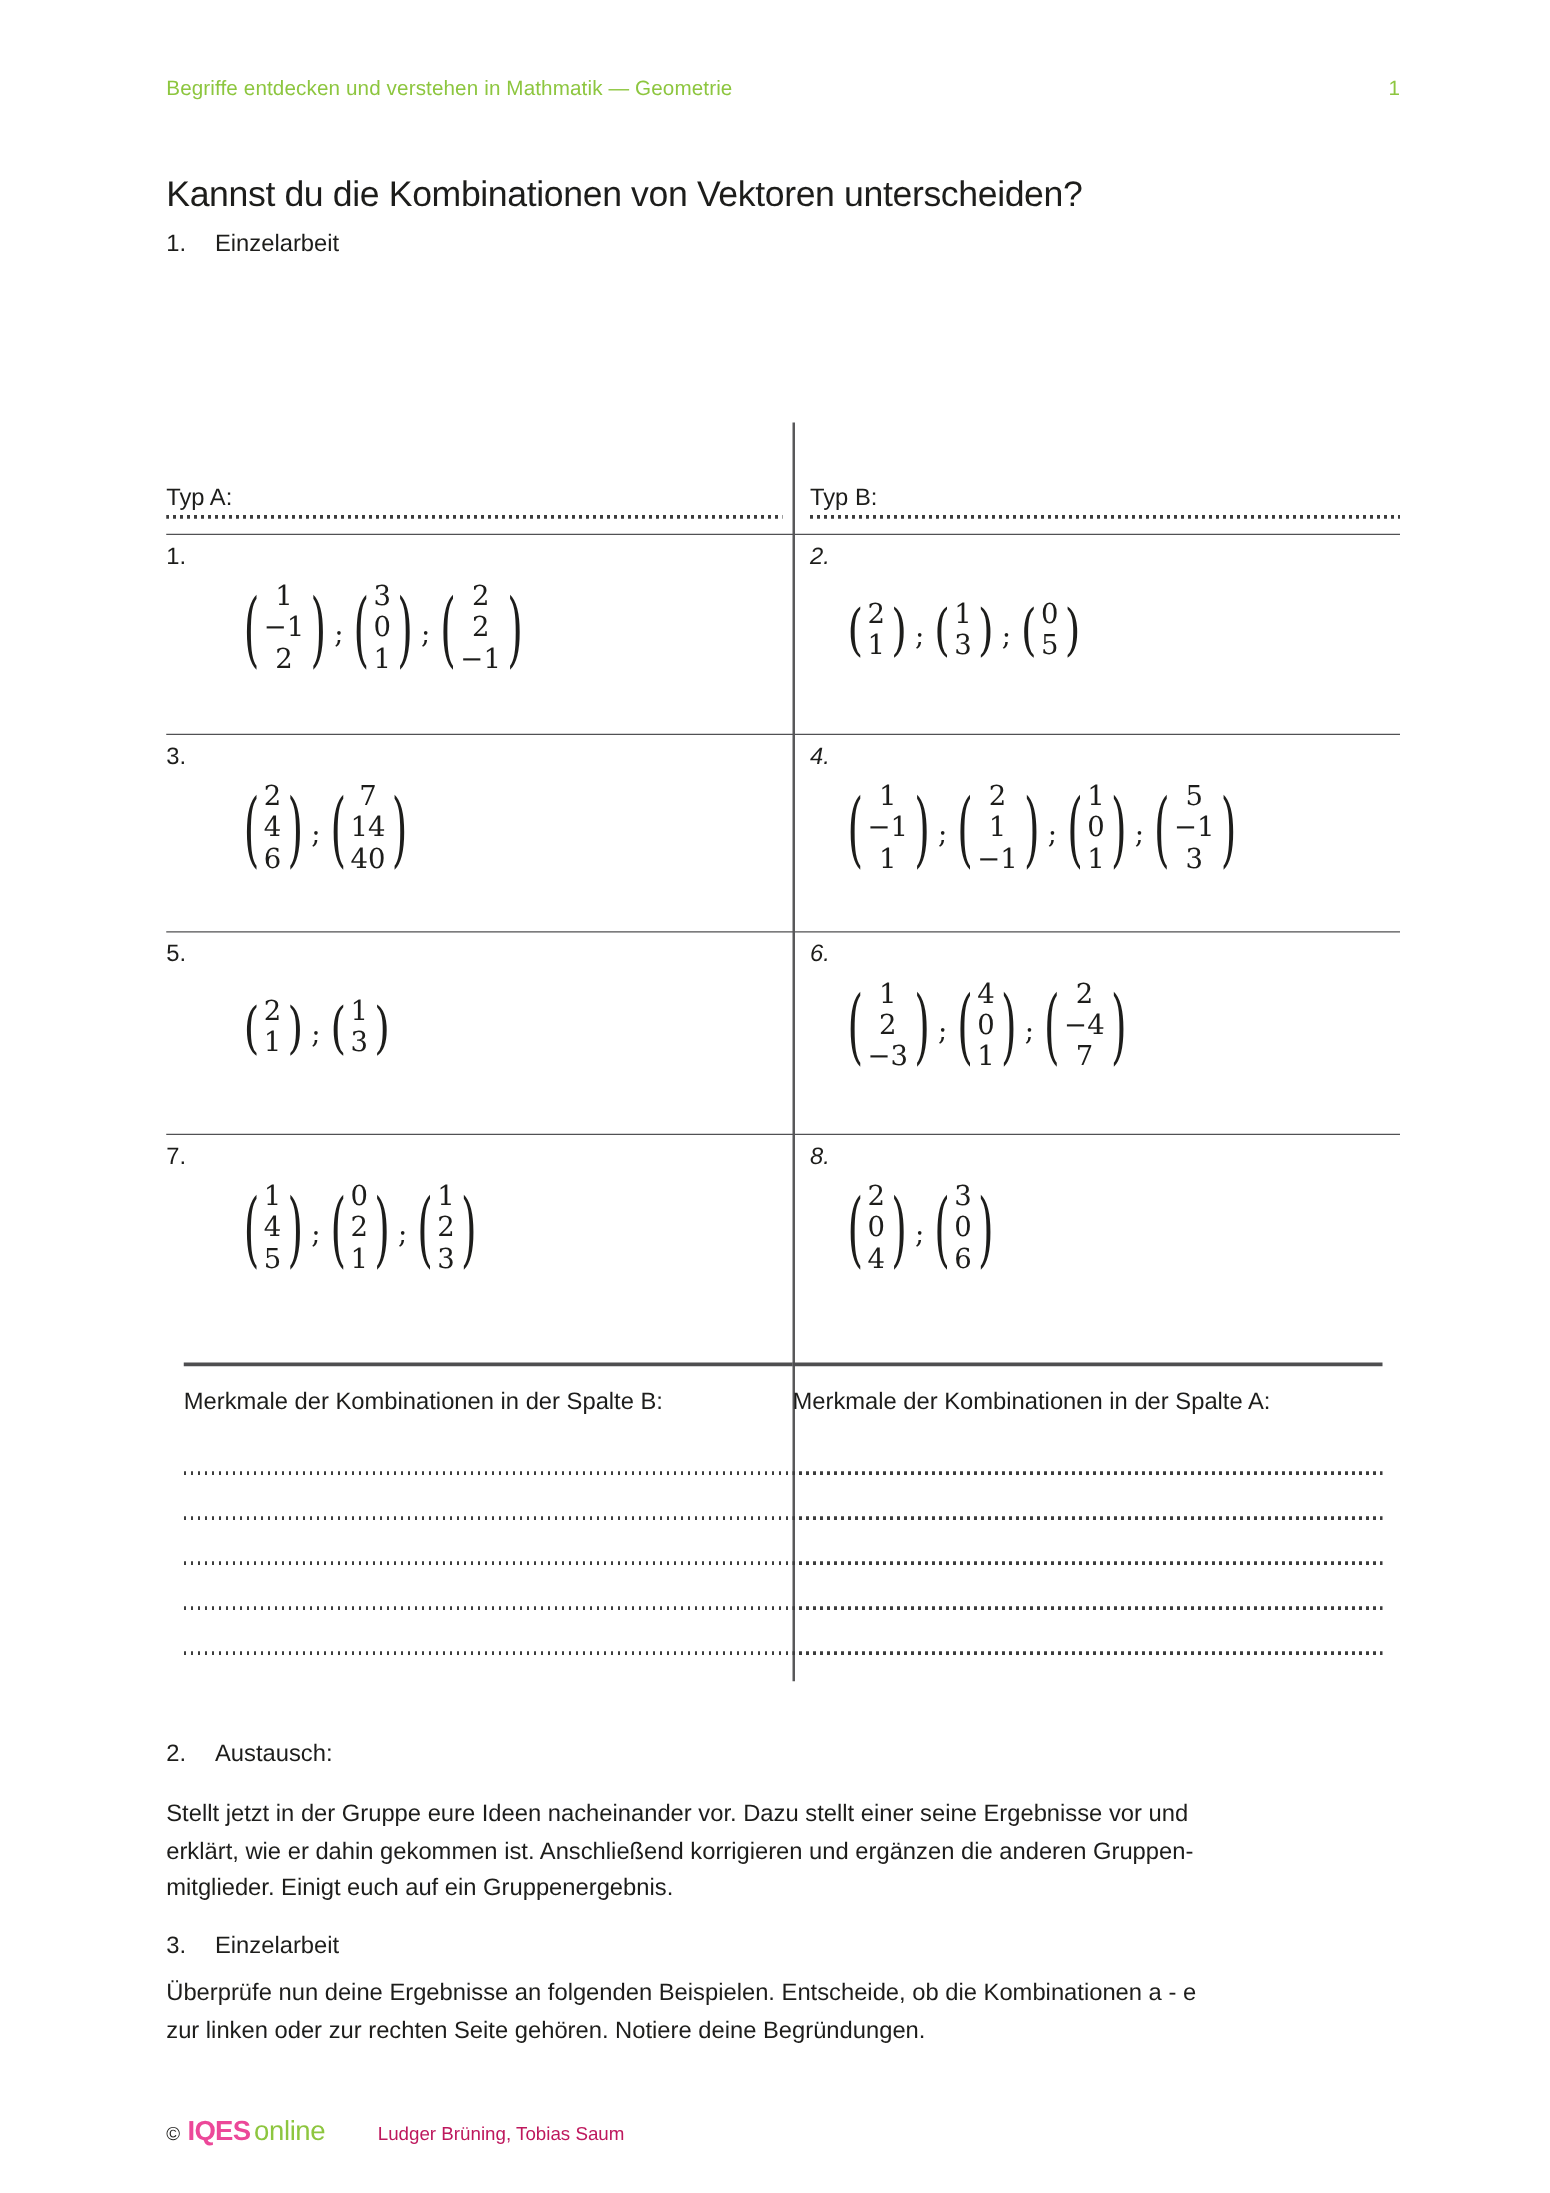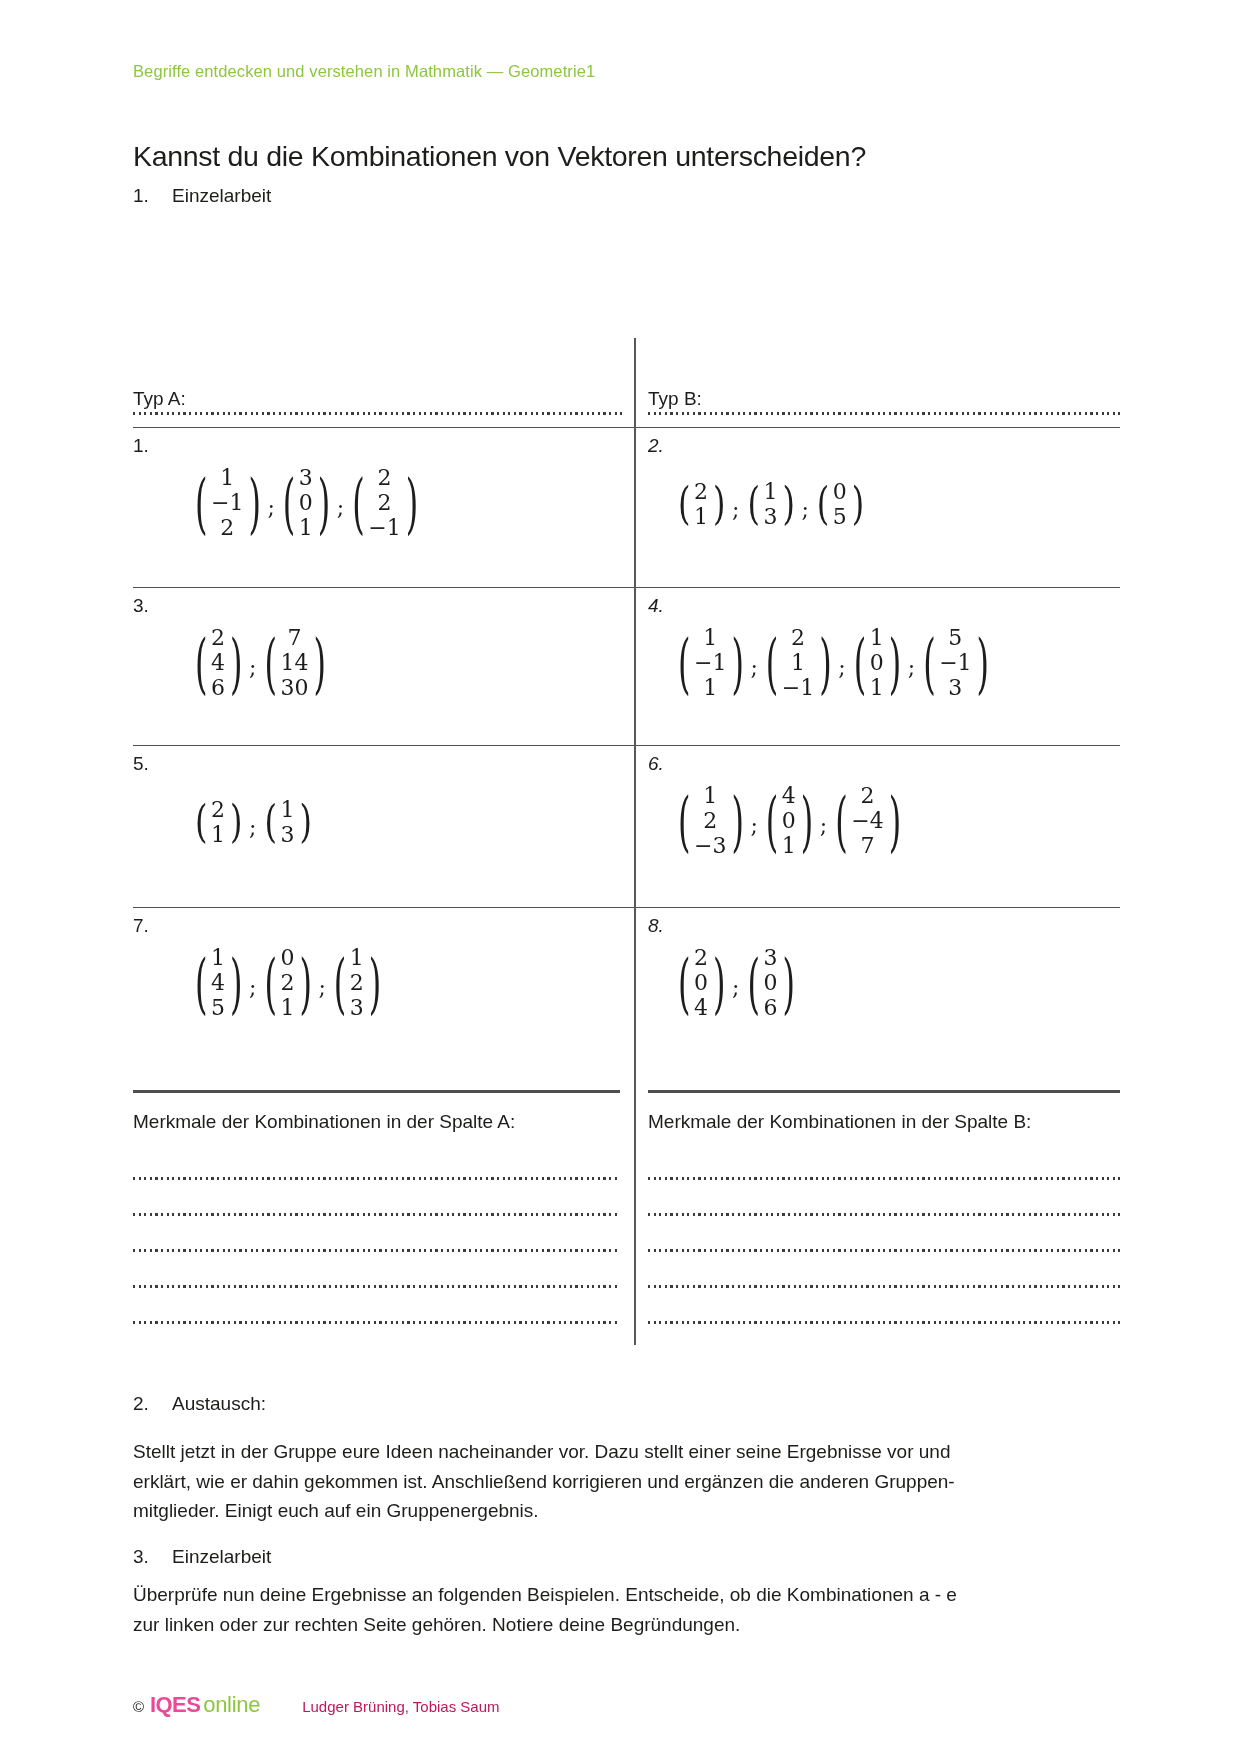--- a/index.html
+++ b/index.html
@@ -9,21 +9,21 @@
     font-family:"Liberation Sans", sans-serif;
     color:#1d1d1b;
     position:relative;
   }
   .page { position:relative; width:1240px; height:1754px; overflow:hidden; }
   .content { position:absolute; left:133px; top:0; width:987px; height:100%; }
 
   
   .page-header {
     position:absolute; top:62px; left:0; width:100%;
-    display:flex; align-items:baseline;
+    display:flex; justify-content:space-between; align-items:baseline;
     color:#8dc63f; font-size:16.5px; letter-spacing:0.1px;
   }
 
   
   .page-title {
     position:absolute; top:140px; left:0;
     font-size:28.5px; font-weight:400; letter-spacing:-0.3px; color:#1d1d1b;
   }
 
   
@@ -216,21 +216,21 @@
                   <span class="ventry">6</span>
                 </span>
                 <span class="paren">)</span>
               </span>
               <span class="vsep">;</span>
               <span class="vec vec3">
                 <span class="paren">(</span>
                 <span class="vcol">
                   <span class="ventry">7</span>
                   <span class="ventry">14</span>
-                  <span class="ventry">30</span>
+                  <span class="ventry">40</span>
                 </span>
                 <span class="paren">)</span>
               </span>
             </div>
         </div>
         <div class="vcell right">
           <div class="cellnum">4.</div>
           <div class="vecline rows3">
               <span class="vec vec3">
                 <span class="paren">(</span>
@@ -389,34 +389,34 @@
                   <span class="ventry">0</span>
                   <span class="ventry">6</span>
                 </span>
                 <span class="paren">)</span>
               </span>
             </div>
         </div>
       </div>
 
       <div class="merk-row">
+        <div class="merk-cell right">
+          <div class="merk-topline"></div>
+          <div class="merk-label">Merkmale der Kombinationen in der Spalte B:</div>
+          <div class="answer-lines">
+              <div class="answer-line"></div>
+              <div class="answer-line"></div>
+              <div class="answer-line"></div>
+              <div class="answer-line"></div>
+              <div class="answer-line"></div>
+            </div>
+        </div>
         <div class="merk-cell">
           <div class="merk-topline"></div>
           <div class="merk-label">Merkmale der Kombinationen in der Spalte A:</div>
-          <div class="answer-lines">
-              <div class="answer-line"></div>
-              <div class="answer-line"></div>
-              <div class="answer-line"></div>
-              <div class="answer-line"></div>
-              <div class="answer-line"></div>
-            </div>
-        </div>
-        <div class="merk-cell right">
-          <div class="merk-topline"></div>
-          <div class="merk-label">Merkmale der Kombinationen in der Spalte B:</div>
           <div class="answer-lines">
               <div class="answer-line"></div>
               <div class="answer-line"></div>
               <div class="answer-line"></div>
               <div class="answer-line"></div>
               <div class="answer-line"></div>
             </div>
         </div>
       </div>
     </div>

